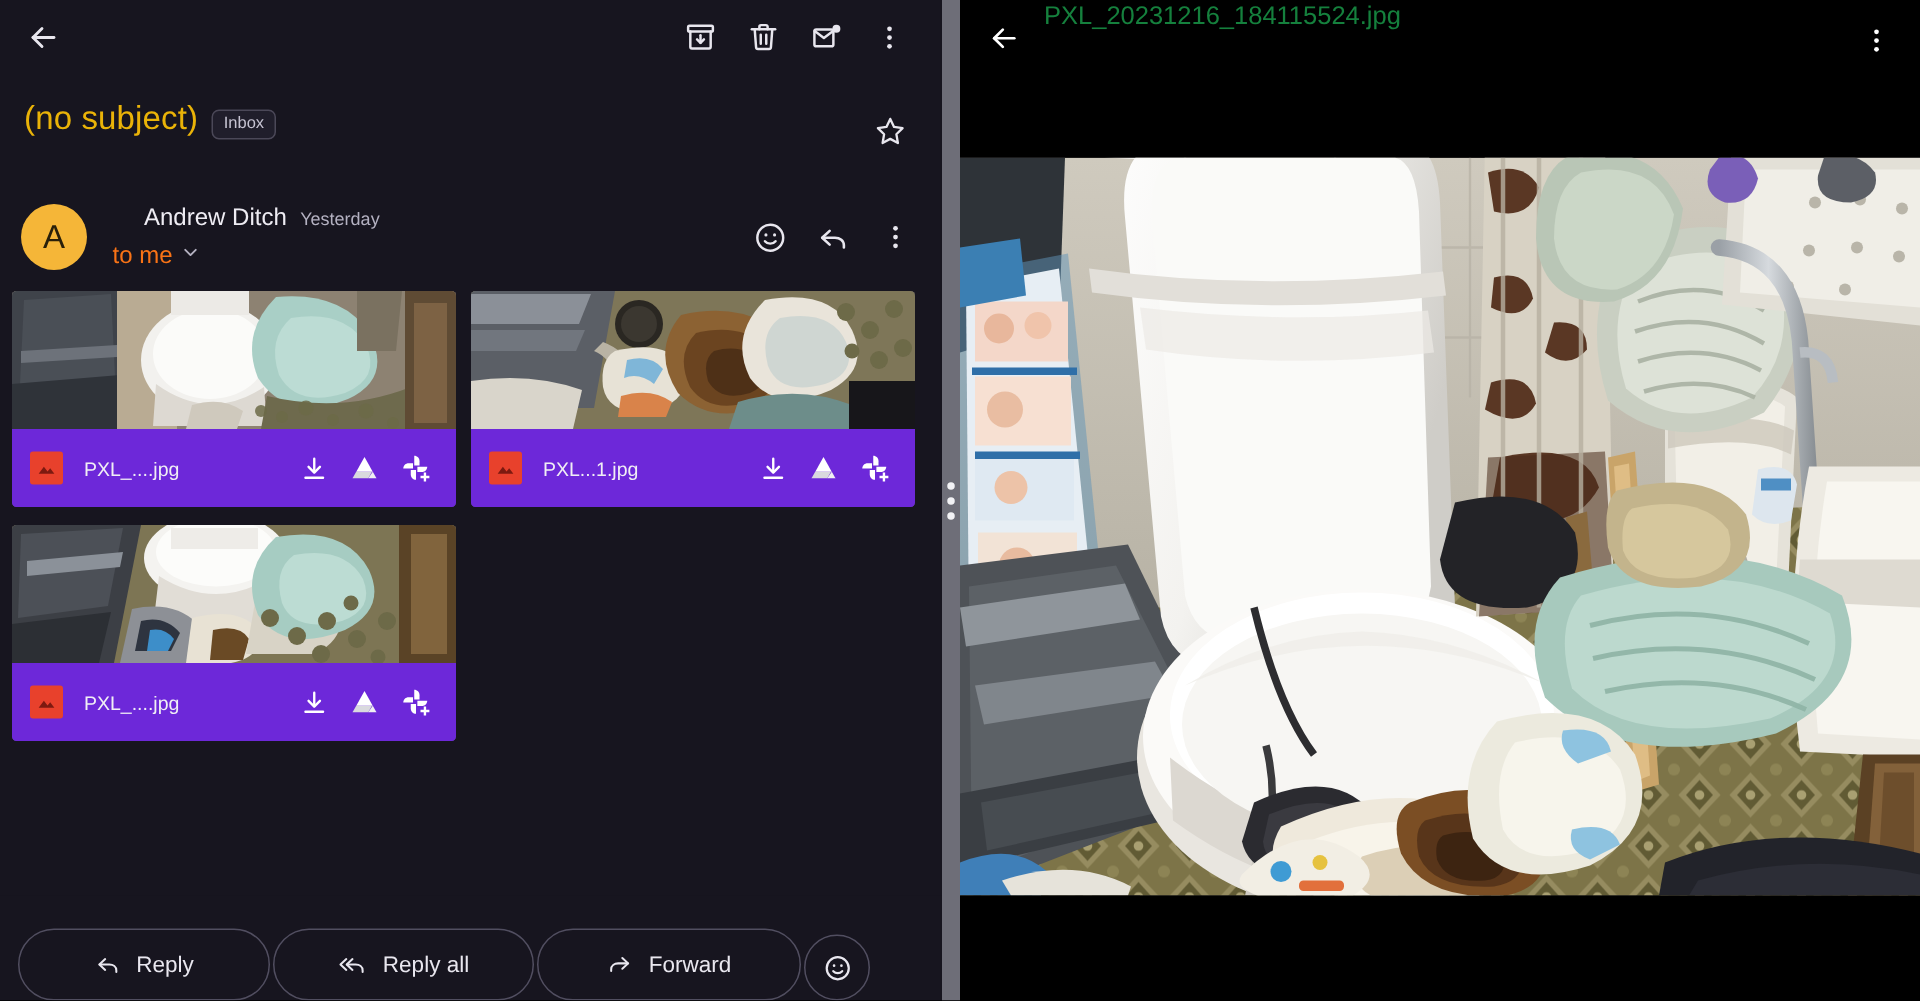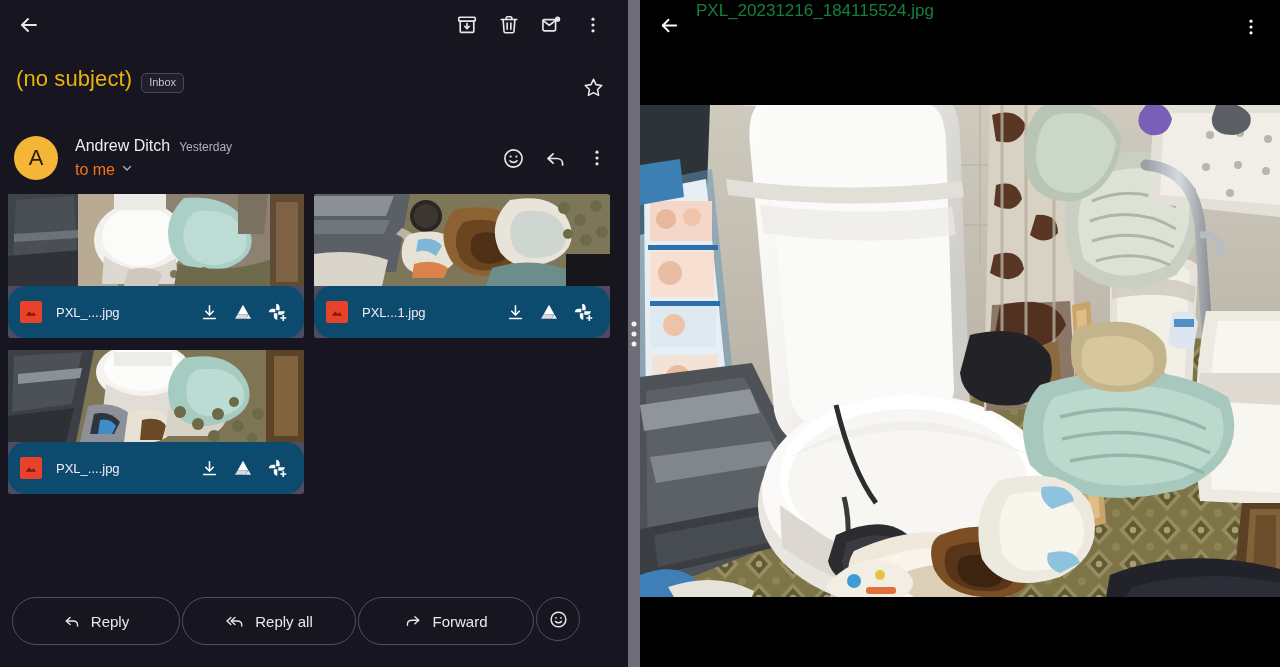--- a/index.html
+++ b/index.html
@@ -68,21 +68,21 @@
   .avatar {
     width: 44px; height: 44px; border-radius: 50%;
     background: #f5b638;
     color: #29200a;
     font-size: 22px; font-weight: 500;
     display: flex; align-items: center; justify-content: center;
     flex: 0 0 auto;
     margin-top: 2px;
   }
   .sender-meta { margin-left: 17px; padding-top: 3px; }
-  .sender-line1 { display: flex; align-items: baseline; }
+  .sender-line1 { display: flex; align-items: baseline; margin-left: 21px; }
   .sender-name { font-size: 16px; color: #eeecf3; font-weight: 500; }
   .sender-time { font-size: 12px; color: #b4b1c1; margin-left: 9px; }
   .sender-line2 { display: flex; align-items: center; margin-top: 6px; }
   .to-me { font-size: 16px; color: #f97316; }
   .chev { margin-left: 5px; color: #b4b1c1; display: block; }
   .sender-actions { margin-left: auto; display: flex; align-items: center; padding-top: 3px; }
 
   
   .attach-grid {
     padding: 14px 14px 0 8px;
@@ -96,22 +96,21 @@
     background: #4e4c63;
     cursor: pointer;
     flex: 0 0 auto;
   }
   .attach-thumb { height: 92px; width: 100%; position: relative; overflow: hidden; background:#3b3a46; }
   .attach-thumb svg { display:block; width:100%; height:100%; }
   .attach-bar {
     height: 52px;
     display: flex; align-items: center;
     padding: 0 10px 0 12px;
-    background: #0c4a6e;
-    border-radius: 18px;
+    background: #6d28d9;
   }
   .ft-icon {
     width: 22px; height: 22px; border-radius: 2px;
     background: #e8412c;
     display: flex; align-items: center; justify-content: center;
     flex: 0 0 auto;
   }
   .att-name {
     font-size: 13px; color: #f0eef5;
     margin-left: 14px;
@@ -121,21 +120,21 @@
   .att-act {
     width: 34px; height: 34px;
     display: flex; align-items: center; justify-content: center;
     color: #fff; cursor: pointer; flex: 0 0 auto;
   }
 
   
   .reply-bar {
     position: absolute; left: 0; bottom: 0;
     width: 628px; height: 70px;
-    display: flex; align-items: flex-start;
+    display: flex; align-items: flex-end;
     padding: 0 12px;
     gap: 2px;
     background: #17151f;
   }
   .pill {
     height: 48px;
     border: 1px solid #514e60;
     border-radius: 26px;
     display: flex; align-items: center; justify-content: center;
     color: #e9e7ef; font-size: 15px;

